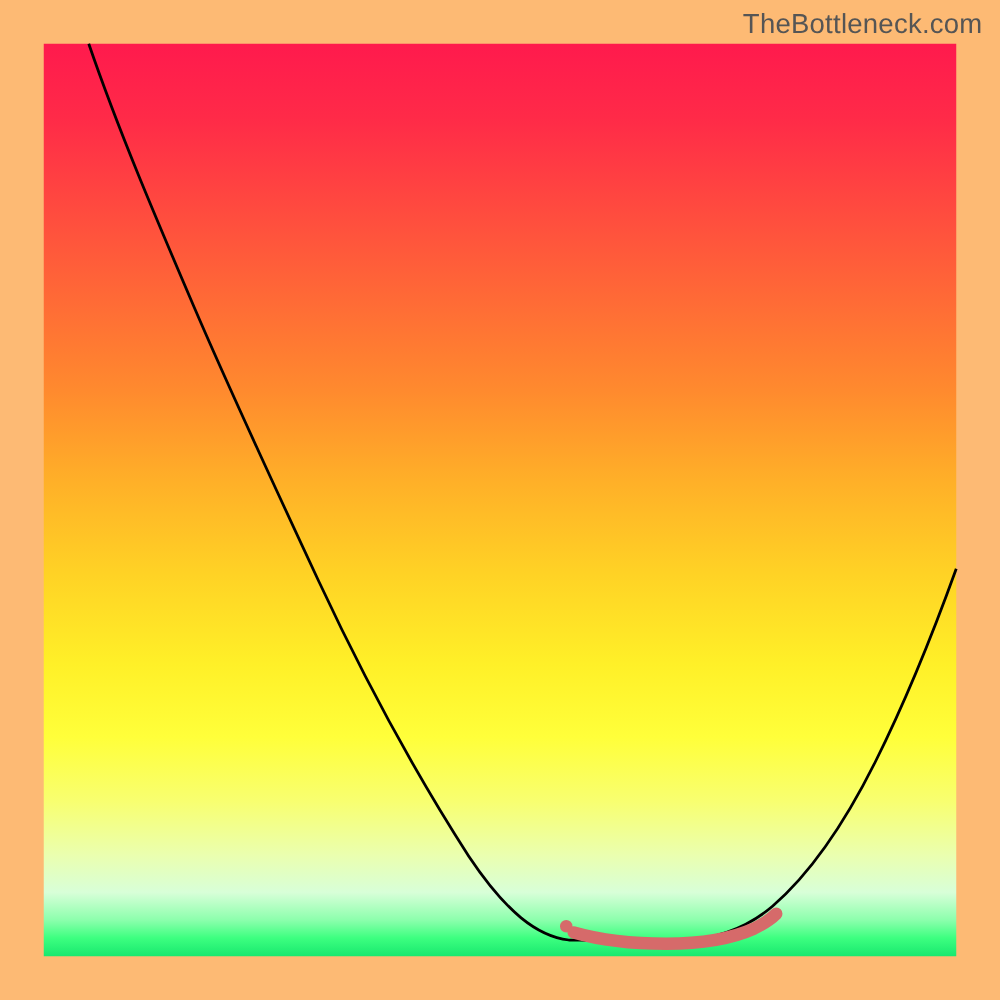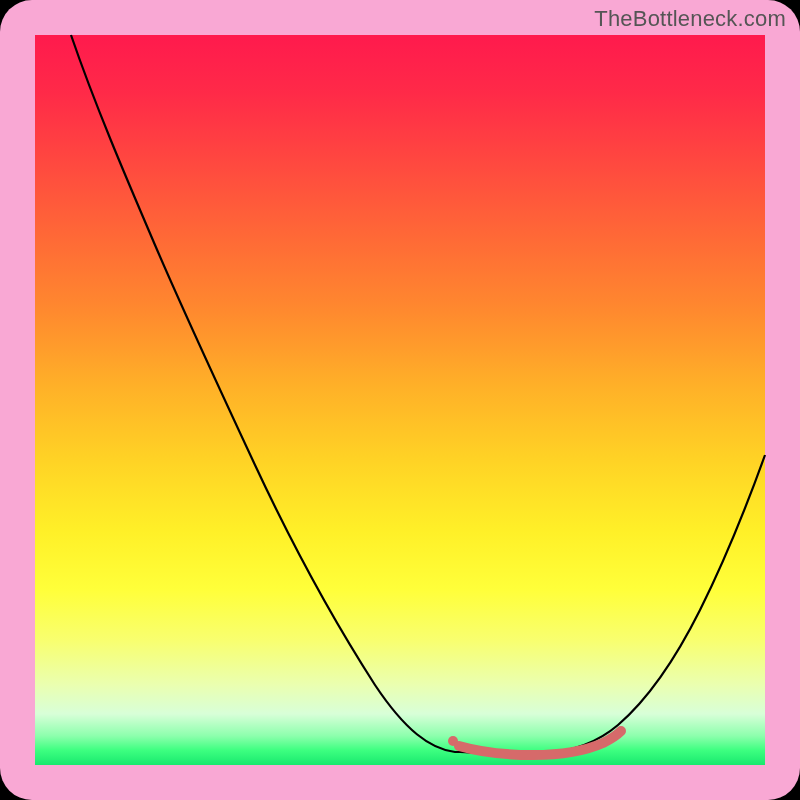--- a/index.html
+++ b/index.html
@@ -8,22 +8,21 @@
     width: 800px;
     height: 800px;
     background: #000;
     overflow: hidden;
     font-family: Arial, Helvetica, sans-serif;
   }
   .frame {
     position: relative;
     width: 800px;
     height: 800px;
-    background: #f9a8d4;
-    border-radius: 32px;
+    background: #fdba74;
   }
   .plot-area {
     position: absolute;
     left: 35px;
     top: 35px;
     width: 730px;
     height: 730px;
     
     background: linear-gradient(to bottom,
       #ff1a4d 0%,

